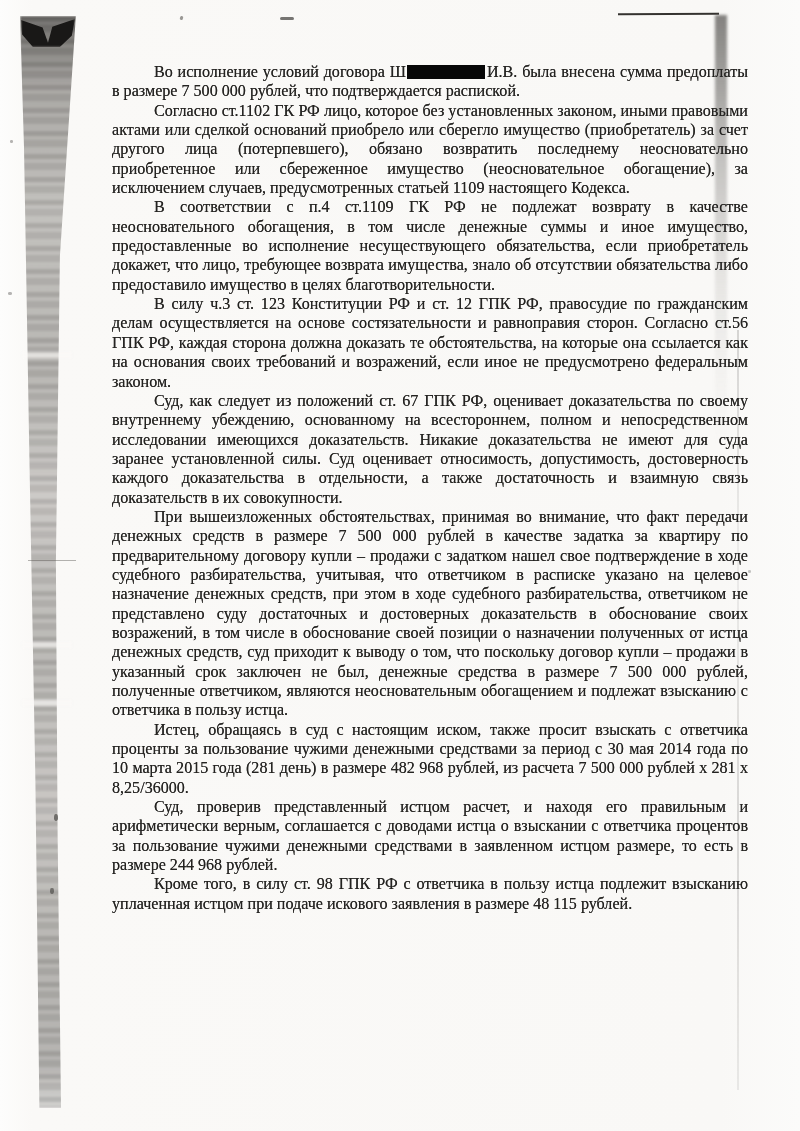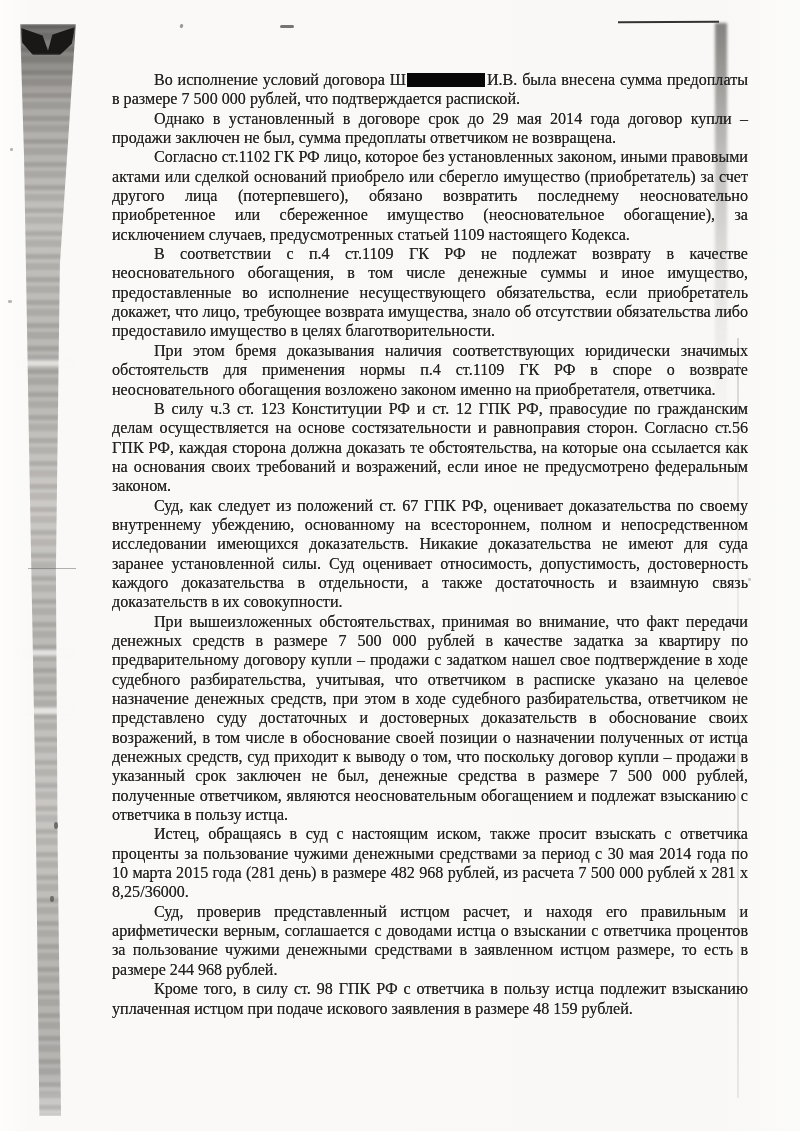--- a/index.html
+++ b/index.html
@@ -1,21 +1,21 @@
 <!DOCTYPE html>
 <html><head>
 <meta charset="utf-8">
 <style>
   html,body{margin:0;padding:0;}
   body{
     width:800px;height:1131px;position:relative;overflow:hidden;
     background:linear-gradient(90deg,#fdfdfc 0,#faf9f7 4%,#f9f8f6 90%,#fbfbfa 100%);
     font-family:"Liberation Serif","DejaVu Serif",serif;
   }
-  .page{position:absolute;inset:0;margin-top:8px;}
+  .page{position:absolute;inset:0;}
 
   
   .band-left{
     position:absolute;left:20px;top:16px;width:57px;height:1092px;
     background:linear-gradient(180deg,
       rgba(70,68,65,.80) 0%,
       rgba(118,115,111,.62) 7%,
       rgba(148,145,141,.55) 18%,
       rgba(136,133,129,.60) 32%,
       rgba(152,149,145,.48) 44%,
@@ -101,24 +101,22 @@
   <div class="speck s1"></div>
   <div class="speck s2"></div>
   <div class="speck s3"></div>
   <div class="speck s4"></div>
   <div class="speck s5"></div>
   <div class="speck s6"></div>
   <div class="speck s7"></div>
 
   <div class="textblock">
     <p class="para"><span>Во исполнение условий договора Ш</span><span class="redaction"></span><span>И.В. была внесена сумма предоплаты в размере 7 500 000 рублей, что подтверждается распиской.</span></p>
-    <p class="para">Однако в установленный в договоре срок до 29 мая 2014 года договор купли – продажи заключен не был, сумма предоплаты ответчиком не возвращена.</p>
     <p class="para">Согласно ст.1102 ГК РФ лицо, которое без установленных законом, иными правовыми актами или сделкой оснований приобрело или сберегло имущество (приобретатель) за счет другого лица (потерпевшего), обязано возвратить последнему неосновательно приобретенное или сбереженное имущество (неосновательное обогащение), за исключением случаев, предусмотренных статьей 1109 настоящего Кодекса.</p>
     <p class="para">В соответствии с п.4 ст.1109 ГК РФ не подлежат возврату в качестве неосновательного обогащения, в том числе денежные суммы и иное имущество, предоставленные во исполнение несуществующего обязательства, если приобретатель докажет, что лицо, требующее возврата имущества, знало об отсутствии обязательства либо предоставило имущество в целях благотворительности.</p>
-    <p class="para">При этом бремя доказывания наличия соответствующих юридически значимых обстоятельств для применения нормы п.4 ст.1109 ГК РФ в споре о возврате неосновательного обогащения возложено законом именно на приобретателя, ответчика.</p>
     <p class="para">В силу ч.3 ст. 123 Конституции РФ и ст. 12 ГПК РФ, правосудие по гражданским делам осуществляется на основе состязательности и равноправия сторон. Согласно ст.56 ГПК РФ, каждая сторона должна доказать те обстоятельства, на которые она ссылается как на основания своих требований и возражений, если иное не предусмотрено федеральным законом.</p>
     <p class="para">Суд, как следует из положений ст. 67 ГПК РФ, оценивает доказательства по своему внутреннему убеждению, основанному на всестороннем, полном и непосредственном исследовании имеющихся доказательств. Никакие доказательства не имеют для суда заранее установленной силы. Суд оценивает относимость, допустимость, достоверность каждого доказательства в отдельности, а также достаточность и взаимную связь доказательств в их совокупности.</p>
     <p class="para">При вышеизложенных обстоятельствах, принимая во внимание, что факт передачи денежных средств в размере 7 500 000 рублей в качестве задатка за квартиру по предварительному договору купли – продажи с задатком нашел свое подтверждение в ходе судебного разбирательства, учитывая, что ответчиком в расписке указано на целевое назначение денежных средств, при этом в ходе судебного разбирательства, ответчиком не представлено суду достаточных и достоверных доказательств в обоснование своих возражений, в том числе в обоснование своей позиции о назначении полученных от истца денежных средств, суд приходит к выводу о том, что поскольку договор купли – продажи в указанный срок заключен не был, денежные средства в размере 7 500 000 рублей, полученные ответчиком, являются неосновательным обогащением и  подлежат взысканию с ответчика в пользу истца.</p>
     <p class="para">Истец, обращаясь в суд с настоящим иском, также просит взыскать с ответчика проценты за пользование чужими денежными средствами за период с 30 мая 2014 года по 10 марта 2015 года (281 день) в размере 482 968 рублей, из расчета 7 500 000 рублей х 281 х 8,25/36000.</p>
     <p class="para">Суд, проверив представленный истцом расчет, и находя его правильным и арифметически верным, соглашается с доводами истца о взыскании с ответчика процентов за пользование чужими денежными средствами в заявленном истцом размере, то есть в размере 244 968 рублей.</p>
-    <p class="para">Кроме того, в силу ст. 98 ГПК РФ с ответчика в пользу истца подлежит взысканию уплаченная истцом при подаче искового заявления в размере 48 159 рублей.</p>
+    <p class="para">Кроме того, в силу ст. 98 ГПК РФ с ответчика в пользу истца подлежит взысканию уплаченная истцом при подаче искового заявления в размере 48 115 рублей.</p>
   </div>
 </div>
 
 </body></html>

